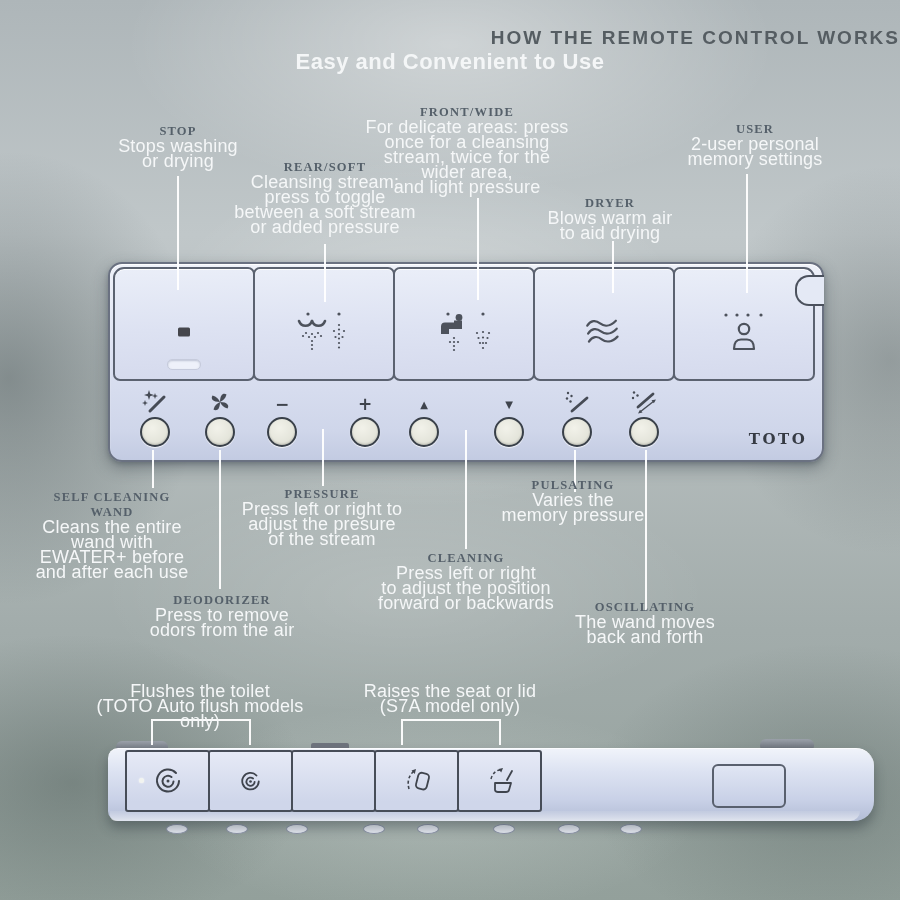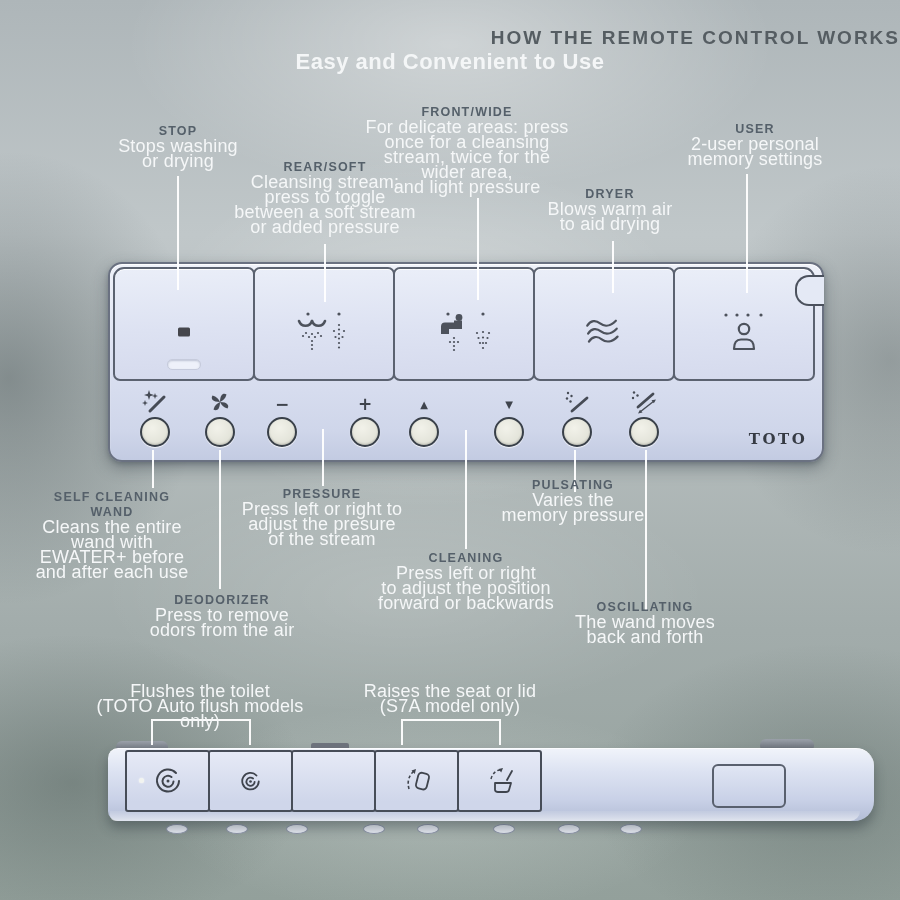--- a/index.html
+++ b/index.html
@@ -15,21 +15,21 @@
       radial-gradient(35% 22% at 8% 87%, rgba(55,70,66,.34), transparent 75%),
       radial-gradient(35% 22% at 92% 88%, rgba(55,70,66,.28), transparent 75%),
       linear-gradient(180deg,#aeb6b9 0%,#c0c7c9 26%,#b4bcbc 48%,#a2acab 70%,#93a09b 100%);
   }
   .hdr-title{position:absolute;top:27px;left:0;width:100%;text-align:right;
     font-size:19px;font-weight:bold;letter-spacing:2px;color:#555d62;}
   .hdr-sub{position:absolute;top:49px;left:0;width:100%;text-align:center;
     font-size:22px;font-weight:bold;letter-spacing:.5px;color:#f4f6f7;}
   .callout{position:absolute;text-align:center;z-index:7;}
   .callout-title{font-size:12.5px;line-height:15px;font-weight:bold;letter-spacing:1.2px;
-    color:#55606a;white-space:pre-line;}
+    color:#55606a;white-space:pre-line;font-family:Liberation Serif, serif;}
   .callout-body{font-size:18px;line-height:15px;font-weight:normal;letter-spacing:.2px;
     color:#f5f7f8;white-space:pre-line;}
   .leader{position:absolute;width:2px;background:rgba(255,255,255,.95);z-index:6;}
   .bracket{position:absolute;border:2px solid rgba(255,255,255,.95);border-bottom:none;z-index:6;}
   
   #remote-main{position:absolute;left:108px;top:262px;width:712px;height:196px;
     background:linear-gradient(180deg,#eef1f9 0%,#dde2f2 45%,#cfd6ea 85%,#c3cbe2 100%);
     border:2px solid #6a7181;border-radius:14px;
     box-shadow:0 6px 16px rgba(45,55,65,.40),0 2px 4px rgba(45,55,65,.25),inset 0 1px 1px #fff;
     z-index:2;}
@@ -105,21 +105,21 @@
 or added pressure</div>
   </div>
   <div class="callout" style="left:360px;top:105px;width:214px">
     <div class="callout-title">FRONT/WIDE</div>
     <div class="callout-body">For delicate areas: press
 once for a cleansing
 stream, twice for the
 wider area,
 and light pressure</div>
   </div>
-  <div class="callout" style="left:530px;top:187px;width:160px">
+  <div class="callout" style="left:530px;top:196px;width:160px">
     <div class="callout-title">DRYER</div>
     <div class="callout-body">Blows warm air
 to aid drying</div>
   </div>
   <div class="callout" style="left:665px;top:122px;width:180px">
     <div class="callout-title">USER</div>
     <div class="callout-body">2-user personal
 memory settings</div>
   </div>
 

